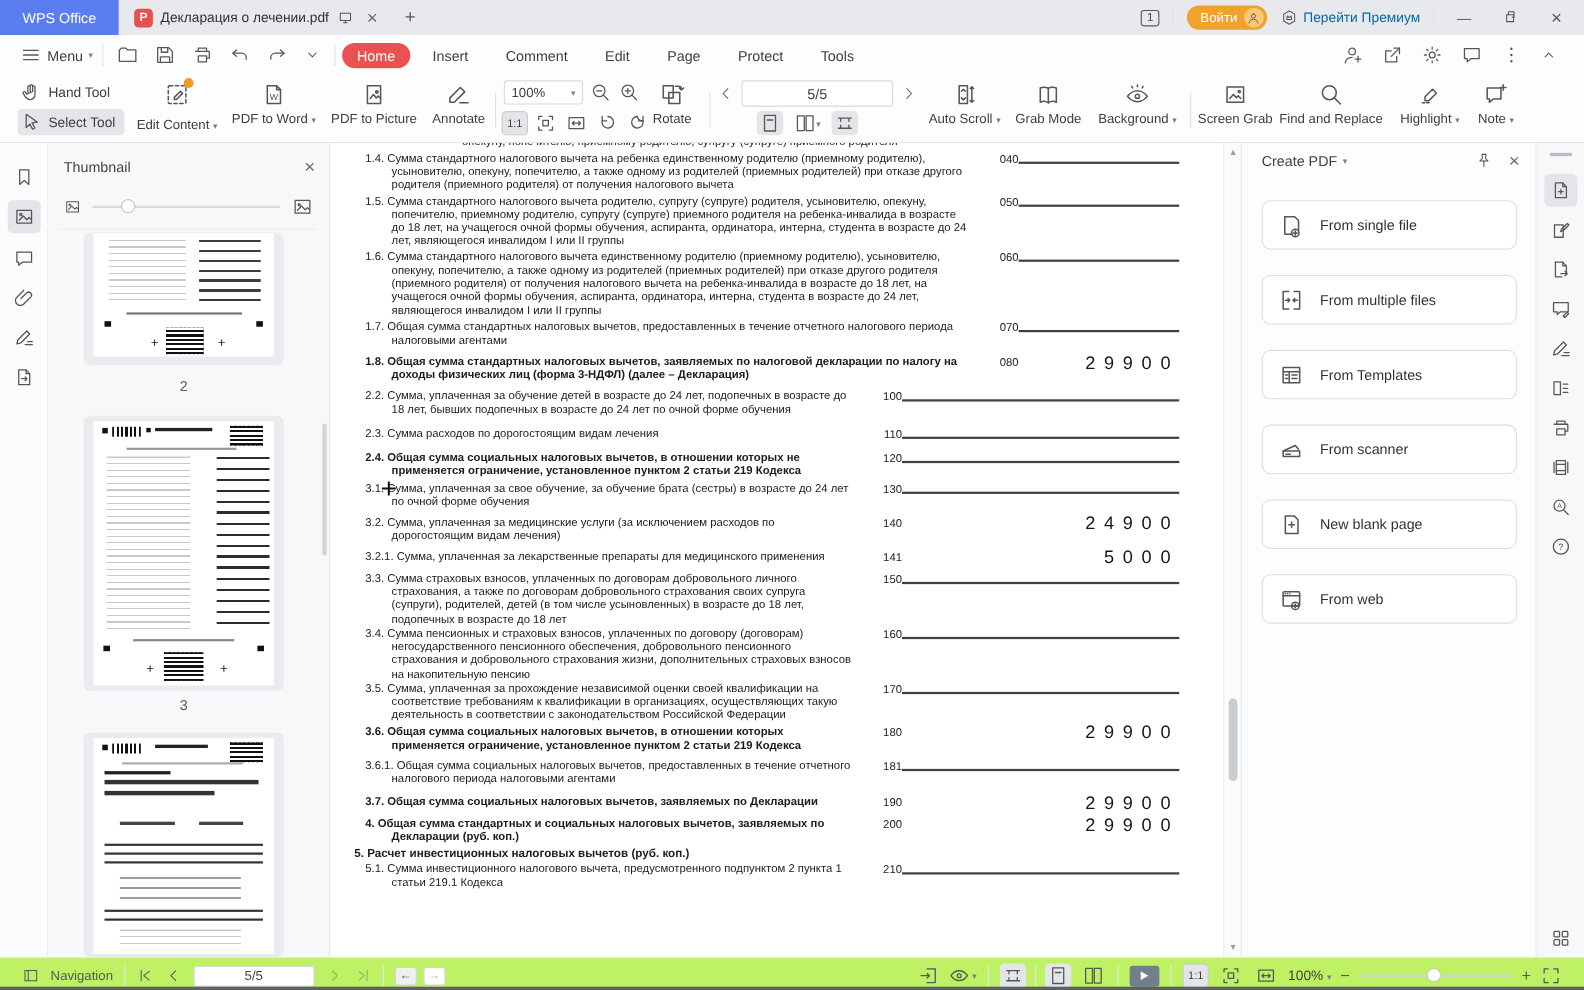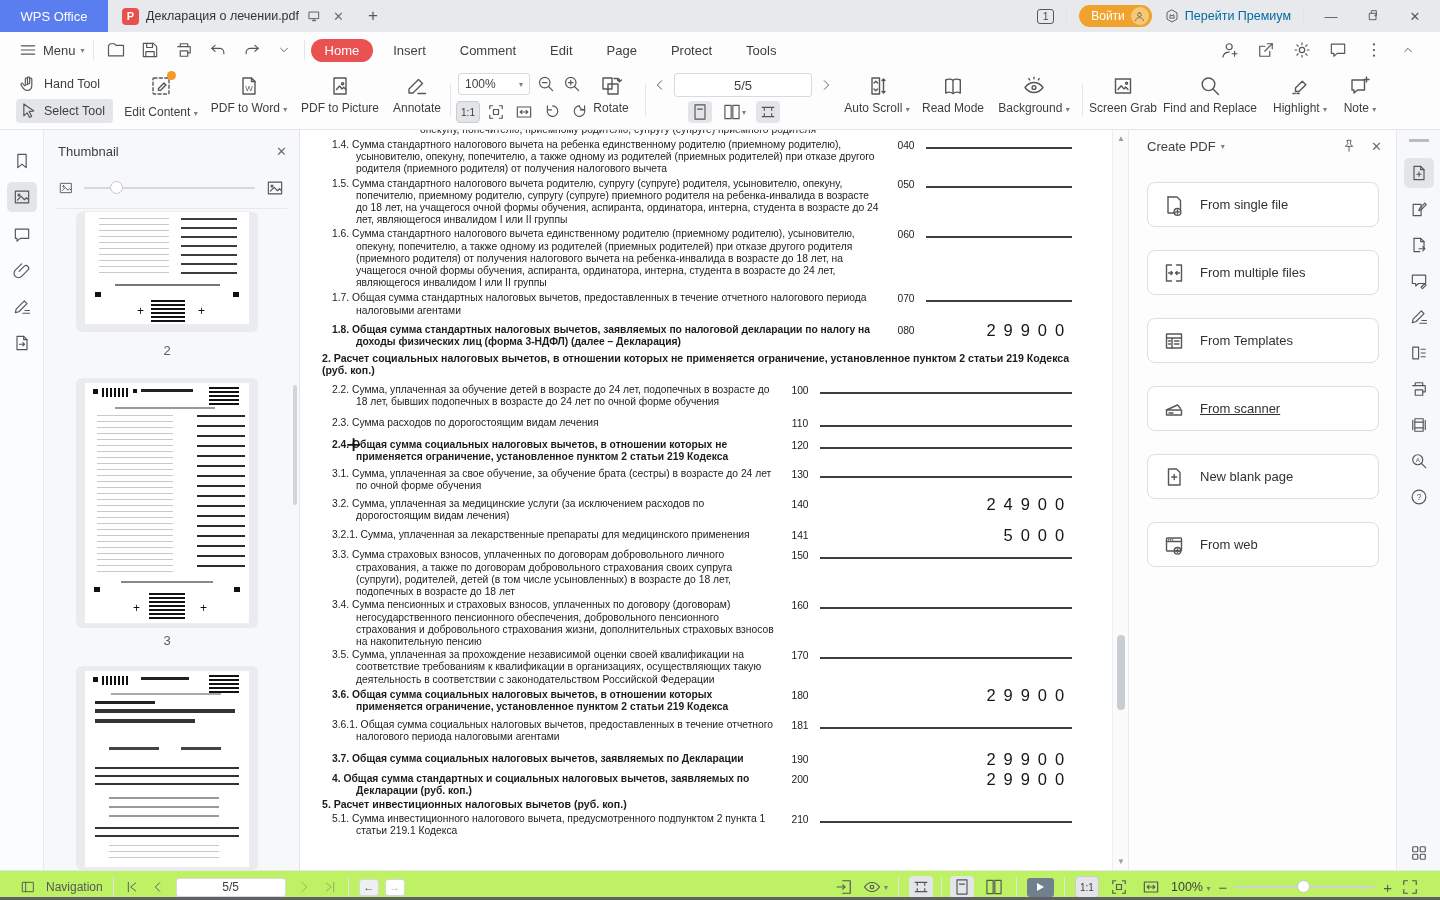--- a/index.html
+++ b/index.html
@@ -73,21 +73,21 @@
   
   #docarea{left:300px;top:130px;width:812px;height:740px;background:#fff;overflow:hidden;}
   #docpage{position:relative;width:100%;height:100%;padding:0 40px 0 32px;font-size:10.3px;line-height:12.2px;color:#1c1c1c;}
   #partialtop{height:7px;overflow:hidden;}
   #partialtop div{margin-top:-6px;padding-left:88px;color:#222;}
   .doc-h{font-weight:bold;font-size:10.6px;margin:4px 0 3px -10px;}
   .doc-row{display:flex;align-items:flex-start;}
   .doc-row .t{flex:0 0 442px;padding-left:24px;text-indent:-24px;}
   .doc-row.wide .t{flex:0 0 548px;}
   .doc-row.bold .t{font-weight:bold;}
-  .doc-row .c{flex:0 0 46px;padding-top:1px;text-align:center;padding-left:6px;}
+  .doc-row .c{flex:0 0 46px;padding-top:1px;text-align:right;padding-left:6px;}
   .doc-row .f{flex:1;min-width:0;}
   .fline{border-top:2px solid #3f3f3f;margin-top:8px;}
   .fval{text-align:right;font-size:16.5px;line-height:15px;letter-spacing:0.48em;color:#161616;margin-top:-1px;white-space:nowrap;}
   #cropmark{position:absolute;left:46px;top:308px;font-size:26px;font-weight:300;color:#111;}
   
   #vscroll{left:1112px;top:130px;width:16px;height:740px;background:#fafbfc;border-left:1px solid #eceef0;}
   #vs-thumb{position:absolute;left:3.5px;top:505px;width:8px;height:75px;border-radius:4px;background:#c9ccd0;}
   .vs-arrow{position:absolute;left:0;width:16px;text-align:center;font-size:8px;color:#9a9da1;}
   
   #rightpanel{left:1128px;top:130px;width:268px;height:740px;background:#fdfdfe;border-left:1px solid #e8eaec;}
@@ -442,21 +442,21 @@
         </span>
       <span class="lbl"><span>Auto Scroll</span> <span class="caret">▾</span></span>
     </div>
     <div class="ttool" style="left:920px;top:6px;width:66px;">
       <span class="ic lg">
           <svg viewBox="0 0 24 24">
             <path d="M12 6.3C10.2 5 6.7 5 4.7 6v13c2-1 5.3-1 7.3.6 2-1.6 5.3-1.6 7.3-.6V6c-2-1-5.5-1-7.3.3z"></path>
             <path d="M12 6.8v12.4"></path>
           </svg>
         </span>
-      <span class="lbl">Read Mode</span>
+      <span class="lbl">Grab Mode</span>
     </div>
     <div class="ttool" style="left:994px;top:6px;width:80px;">
       <span class="ic lg">
           <svg viewBox="0 0 24 24">
             <path d="M12 3.2v1.6M6.8 4.6l.9 1.3M17.2 4.6l-.9 1.3"></path>
             <path d="M3 13.5s3.6-5 9-5 9 5 9 5-3.6 5-9 5-9-5-9-5z"></path>
             <path d="M12 11.6a1.9 1.9 0 110 3.8 1.9 1.9 0 010-3.8z"></path>
           </svg>
         </span>
       <span class="lbl"><span>Background</span> <span class="caret">▾</span></span>
@@ -670,21 +670,20 @@
               <div class="fline"></div>
             </div>
           </div>
           <div class="doc-row wide bold" style="margin-top: 7px;">
             <div class="t">1.8. Общая сумма стандартных налоговых вычетов, заявляемых по налоговой декларации по налогу на доходы физических лиц (форма 3-НДФЛ) (далее – Декларация)</div>
             <div class="c">080</div>
             <div class="f">
               <div class="fval">29900</div>
             </div>
           </div>
-          <div class="doc-h" style="margin-top: 4px;">2. Расчет социальных налоговых вычетов, в отношении которых не применяется ограничение, установленное пунктом 2 статьи 219 Кодекса (руб. коп.)</div>
           <div class="doc-row" style="margin-top: 7px;">
             <div class="t">2.2. Сумма, уплаченная за обучение детей в возрасте до 24 лет, подопечных в возрасте до 18 лет, бывших подопечных в возрасте до 24 лет по очной форме обучения</div>
             <div class="c">100</div>
             <div class="f">
               <div class="fline"></div>
             </div>
           </div>
           <div class="doc-row" style="margin-top: 9px;">
             <div class="t">2.3. Сумма расходов по дорогостоящим видам лечения</div>
             <div class="c">110</div>
@@ -826,21 +825,21 @@
     </div>
     <div class="rp-btn" style="top:188px;">
       <span class="ic lg">
           <svg viewBox="0 0 24 24">
             <rect x="4.5" y="5" width="15" height="14"></rect>
             <path d="M4.5 9h15M10 9v10M6.5 12h2M6.5 15h2M12.5 12h4.5M12.5 15h4.5"></path>
           </svg>
         </span>
       <span>From Templates</span>
     </div>
-    <div class="rp-btn" style="top:256px;text-decoration:underline;">
+    <div class="rp-btn" style="top:256px;">
       <span class="ic lg">
           <svg viewBox="0 0 24 24">
             <path d="M4.5 13l11-5 3 3.5"></path>
             <path d="M4.5 13h15v5h-15z"></path>
             <path d="M7 16h4"></path>
           </svg>
         </span>
       <span>From scanner</span>
     </div>
     <div class="rp-btn" style="top:324px;">

